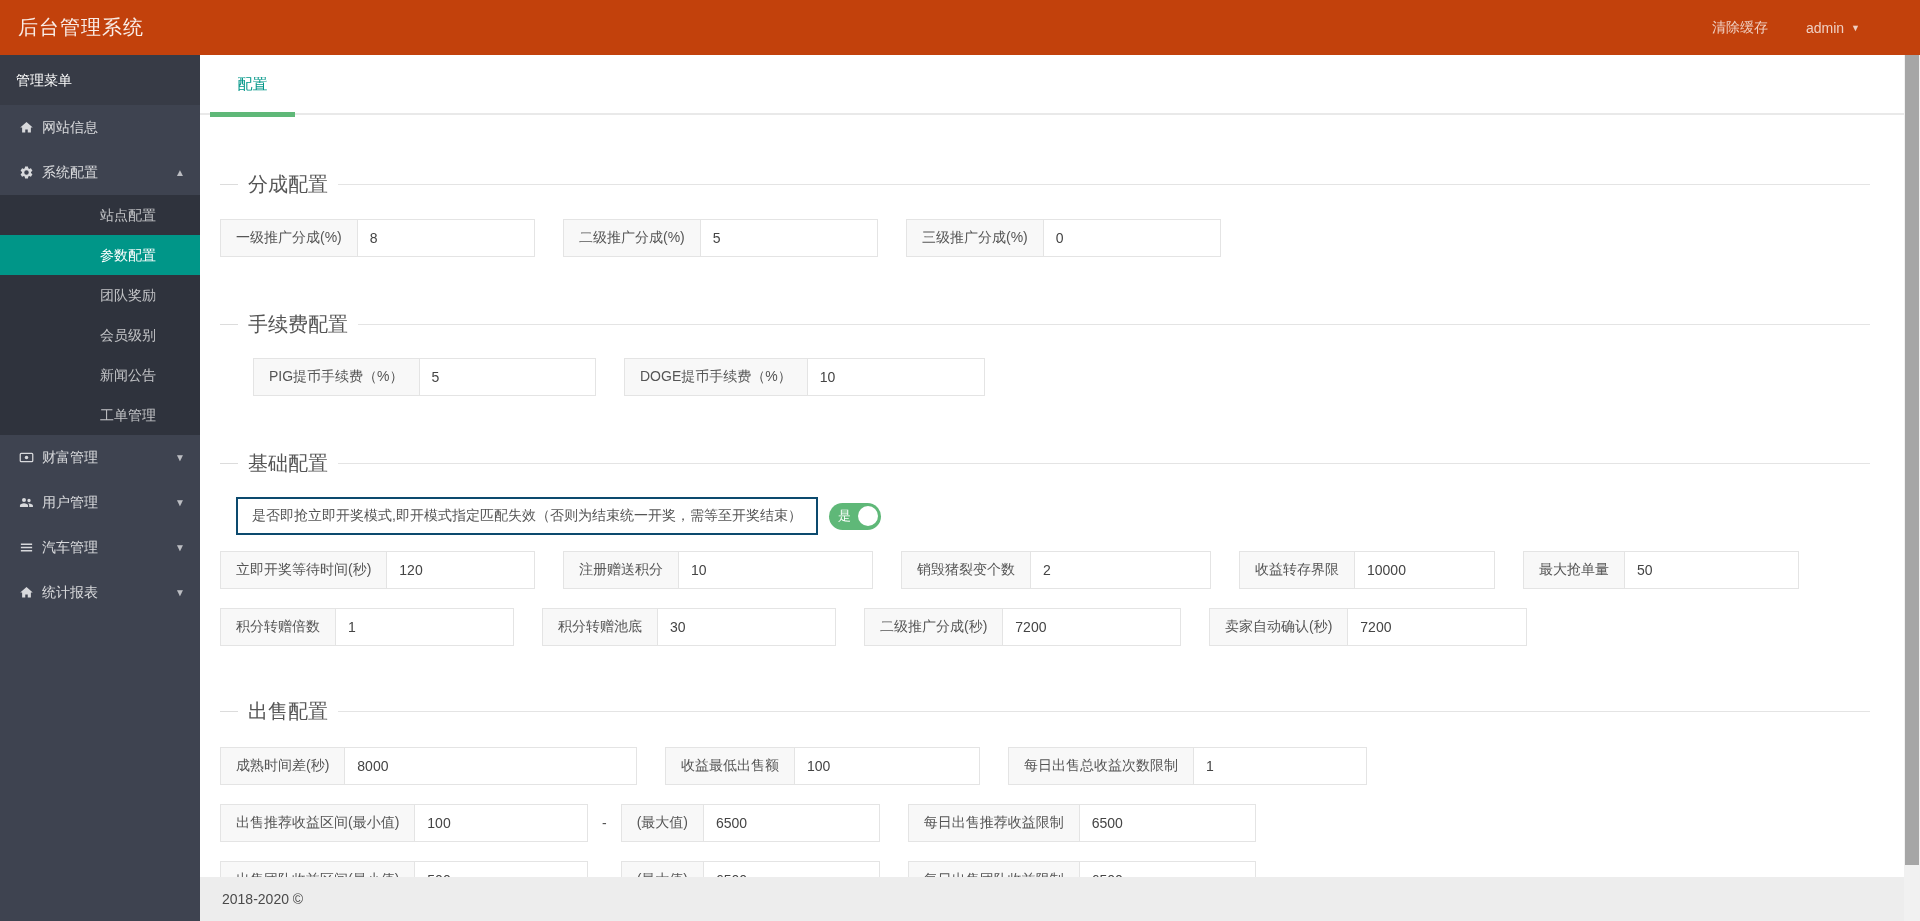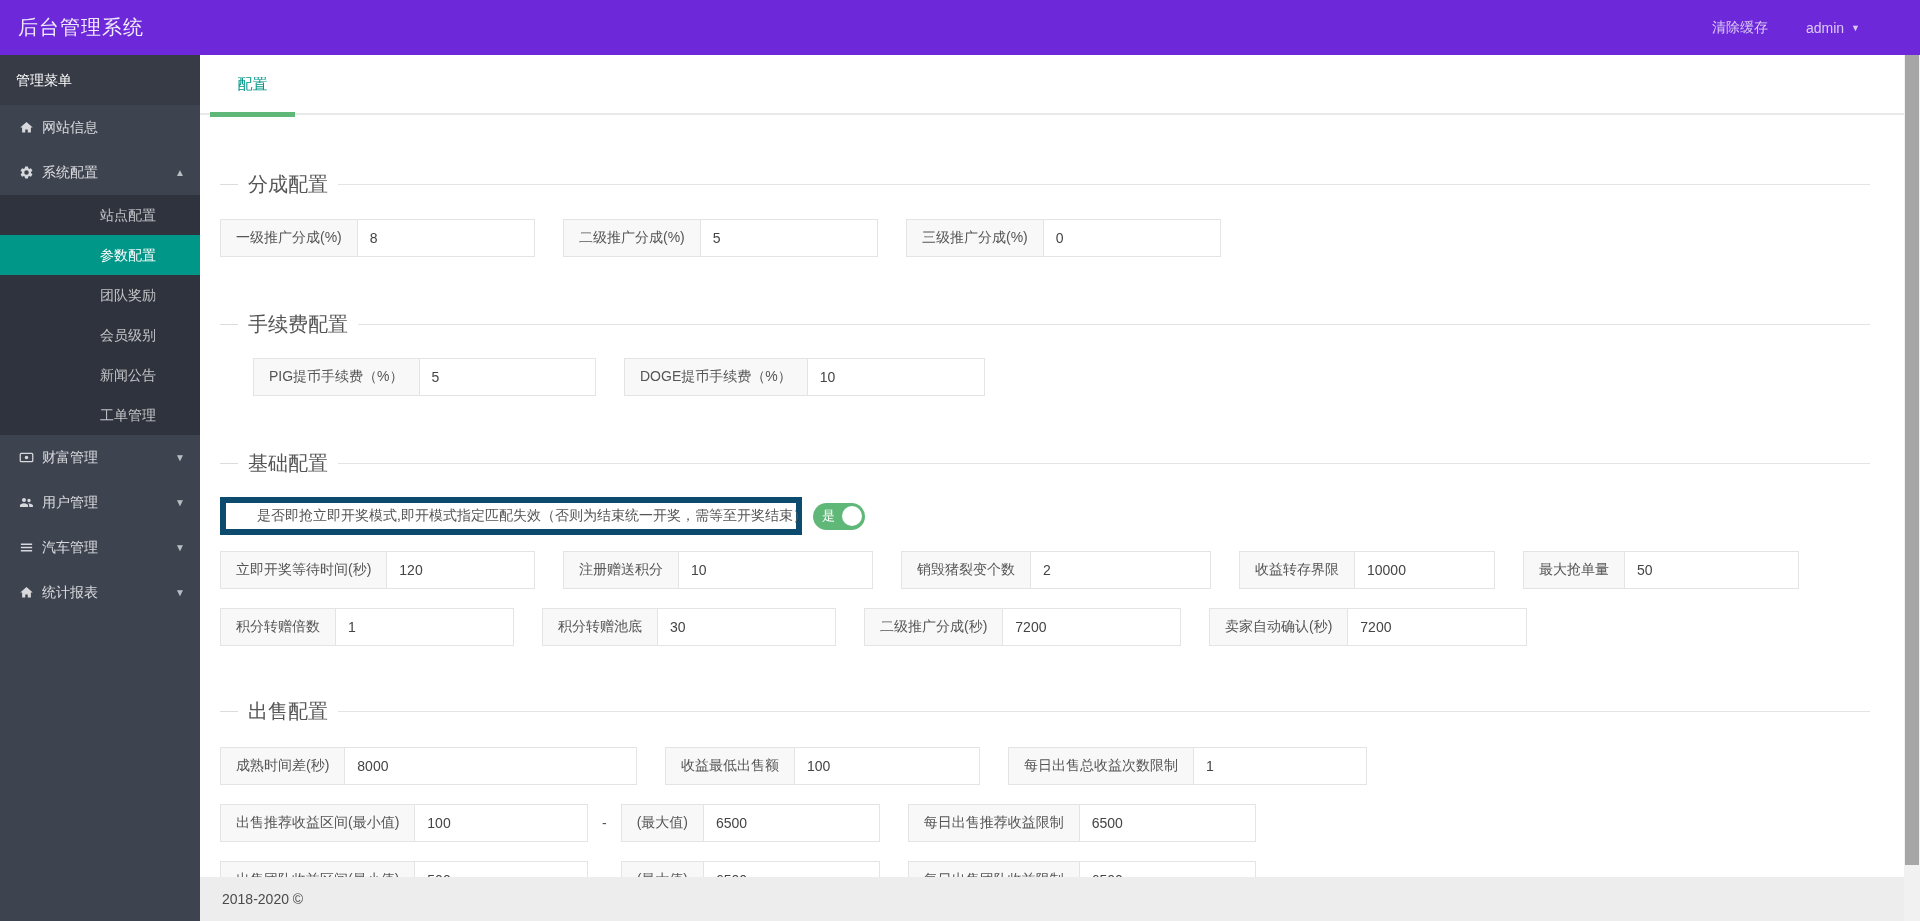--- a/index.html
+++ b/index.html
@@ -1,21 +1,21 @@
 <!DOCTYPE html>
 <html><head>
 <meta charset="utf-8">
 <style>
   * { margin:0; padding:0; box-sizing:border-box; }
   html,body { width:1920px; height:921px; overflow:hidden; }
   body { font-family:"Liberation Sans","DejaVu Sans",sans-serif; background:#fff; }
   .app { position:relative; width:1920px; height:921px; overflow:hidden; }
 
   
-  .navbar { position:absolute; top:0; left:0; right:0; height:55px; background:#6d28d9;
+  .navbar { position:absolute; top:0; left:0; right:0; height:55px; background:#c2410c;
             display:flex; align-items:center; justify-content:space-between; padding:0 60px 0 18px; z-index:10; }
   .navbar-title { color:rgba(255,255,255,.9); font-size:20px; letter-spacing:1px; }
   .navbar-right { display:flex; align-items:center; gap:38px; }
   .nav-link { color:rgba(255,255,255,.75); font-size:14px; cursor:pointer; text-decoration:none; }
   .nav-user { color:rgba(255,255,255,.75); font-size:14px; cursor:pointer; display:flex; align-items:center; }
   .caret-glyph { font-size:9px; margin-left:7px; color:rgba(255,255,255,.75); }
 
   
   .sidebar { position:absolute; top:55px; left:0; bottom:0; width:200px; background:#3E4350; z-index:5; }
   .sidebar-header { height:50px; line-height:50px; padding-left:16px; color:#fff; font-size:14px;
@@ -46,22 +46,22 @@
   .ft-line { flex:1; height:1px; background:#e4e4e4; margin-left:10px; }
 
   .frow { display:flex; align-items:center; height:38px; }
   .gap { margin-left:28px; }
 
   .ig { display:flex; align-items:stretch; height:38px; border:1px solid #e4e4e4; background:#fff; flex:0 0 auto; }
   .ig-label { background:#f8f8f8; border-right:1px solid #e4e4e4; padding:0 15px; display:flex;
               align-items:center; font-size:14px; color:#555; white-space:nowrap; flex:0 0 auto; }
   .ig-input { flex:1 1 auto; min-width:0; border:0; outline:none; padding:0 12px; font-size:14px;
               color:#444; background:#fff; font-family:inherit; }
-  .ig-desc { border:6px solid #0c4a6e; height:38px; display:flex; align-items:center; padding:0 31px;
-             font-size:14px; color:#555; white-space:nowrap; flex:0 0 auto; }
+  .ig-desc { border:2px solid #0c4a6e; height:38px; display:flex; align-items:center; padding:0 14px;
+             font-size:14px; color:#555; white-space:nowrap; flex:0 0 auto;margin-left:16px; }
 
   .switch { margin-left:11px; width:52px; height:27px; border-radius:14px; background:#5FB878;
             position:relative; display:flex; align-items:center; cursor:pointer; flex:0 0 auto; }
   .sw-text { color:#fff; font-size:13px; margin-left:9px; }
   .sw-knob { position:absolute; right:3px; top:3.5px; width:20px; height:20px; border-radius:50%; background:#fff; }
 
   .range-dash { margin:0 14px; color:#555; font-size:14px; flex:0 0 auto; }
 
   
   .mt-sec1 { margin-top:54px; }  .mt-row1 { margin-top:20px; }

